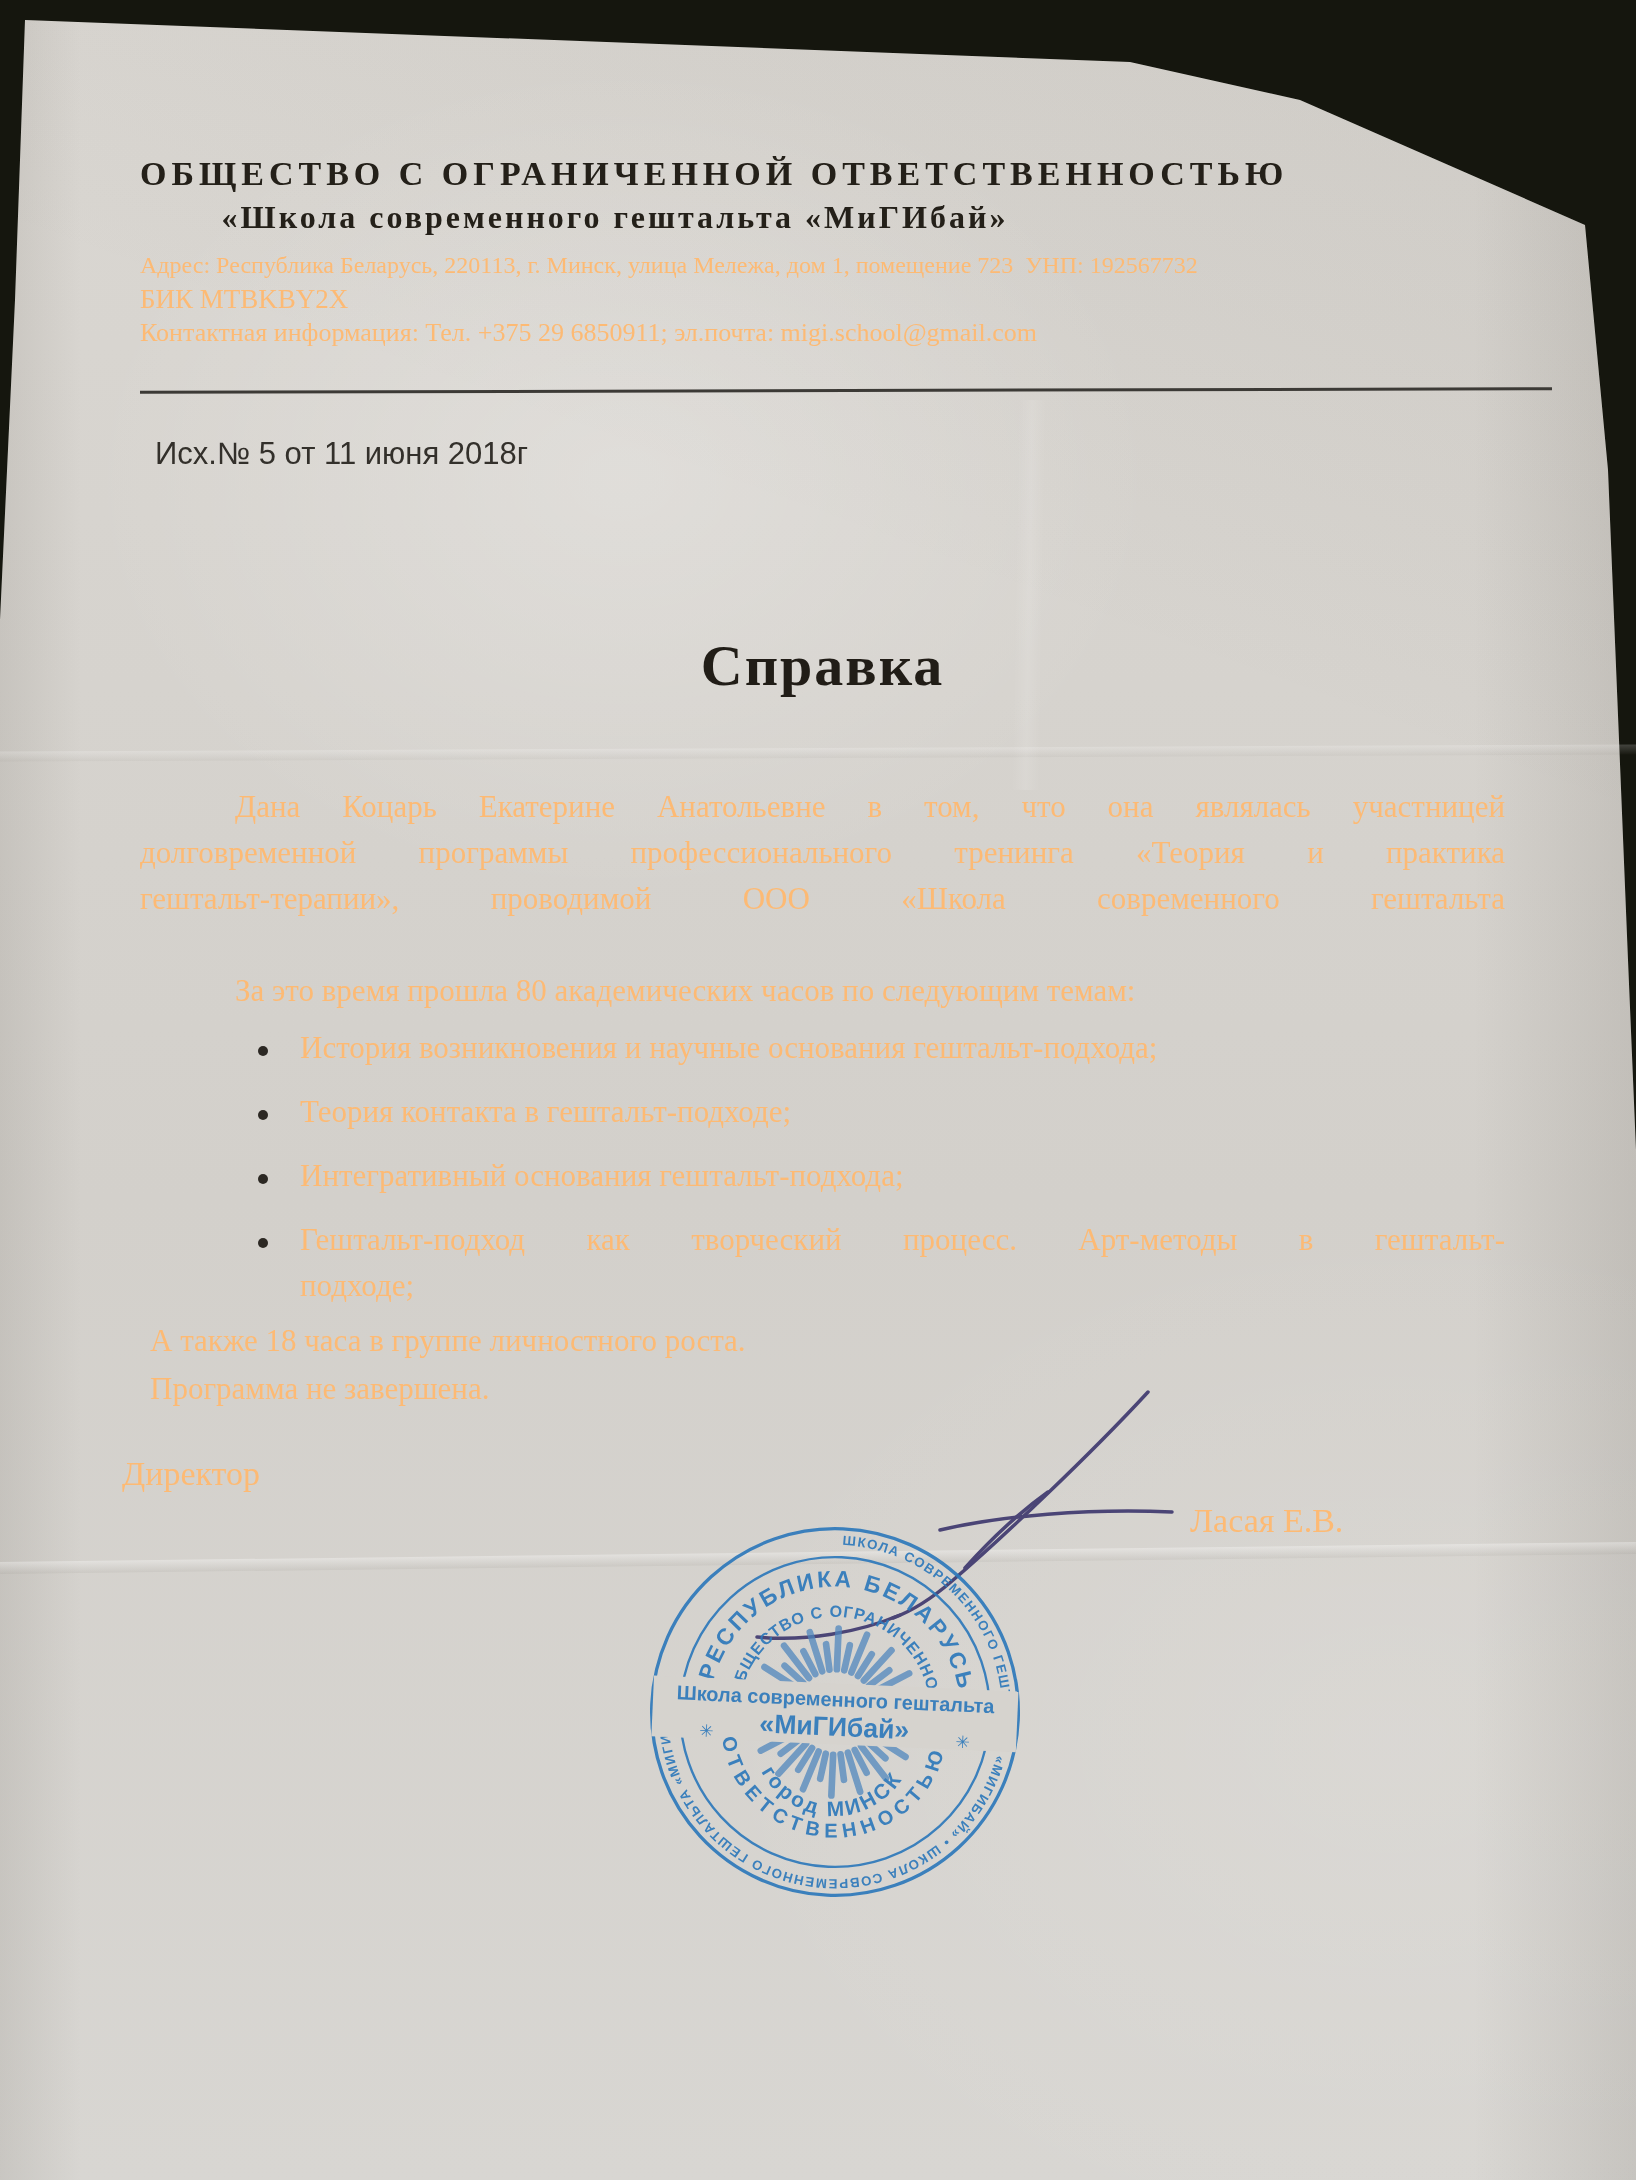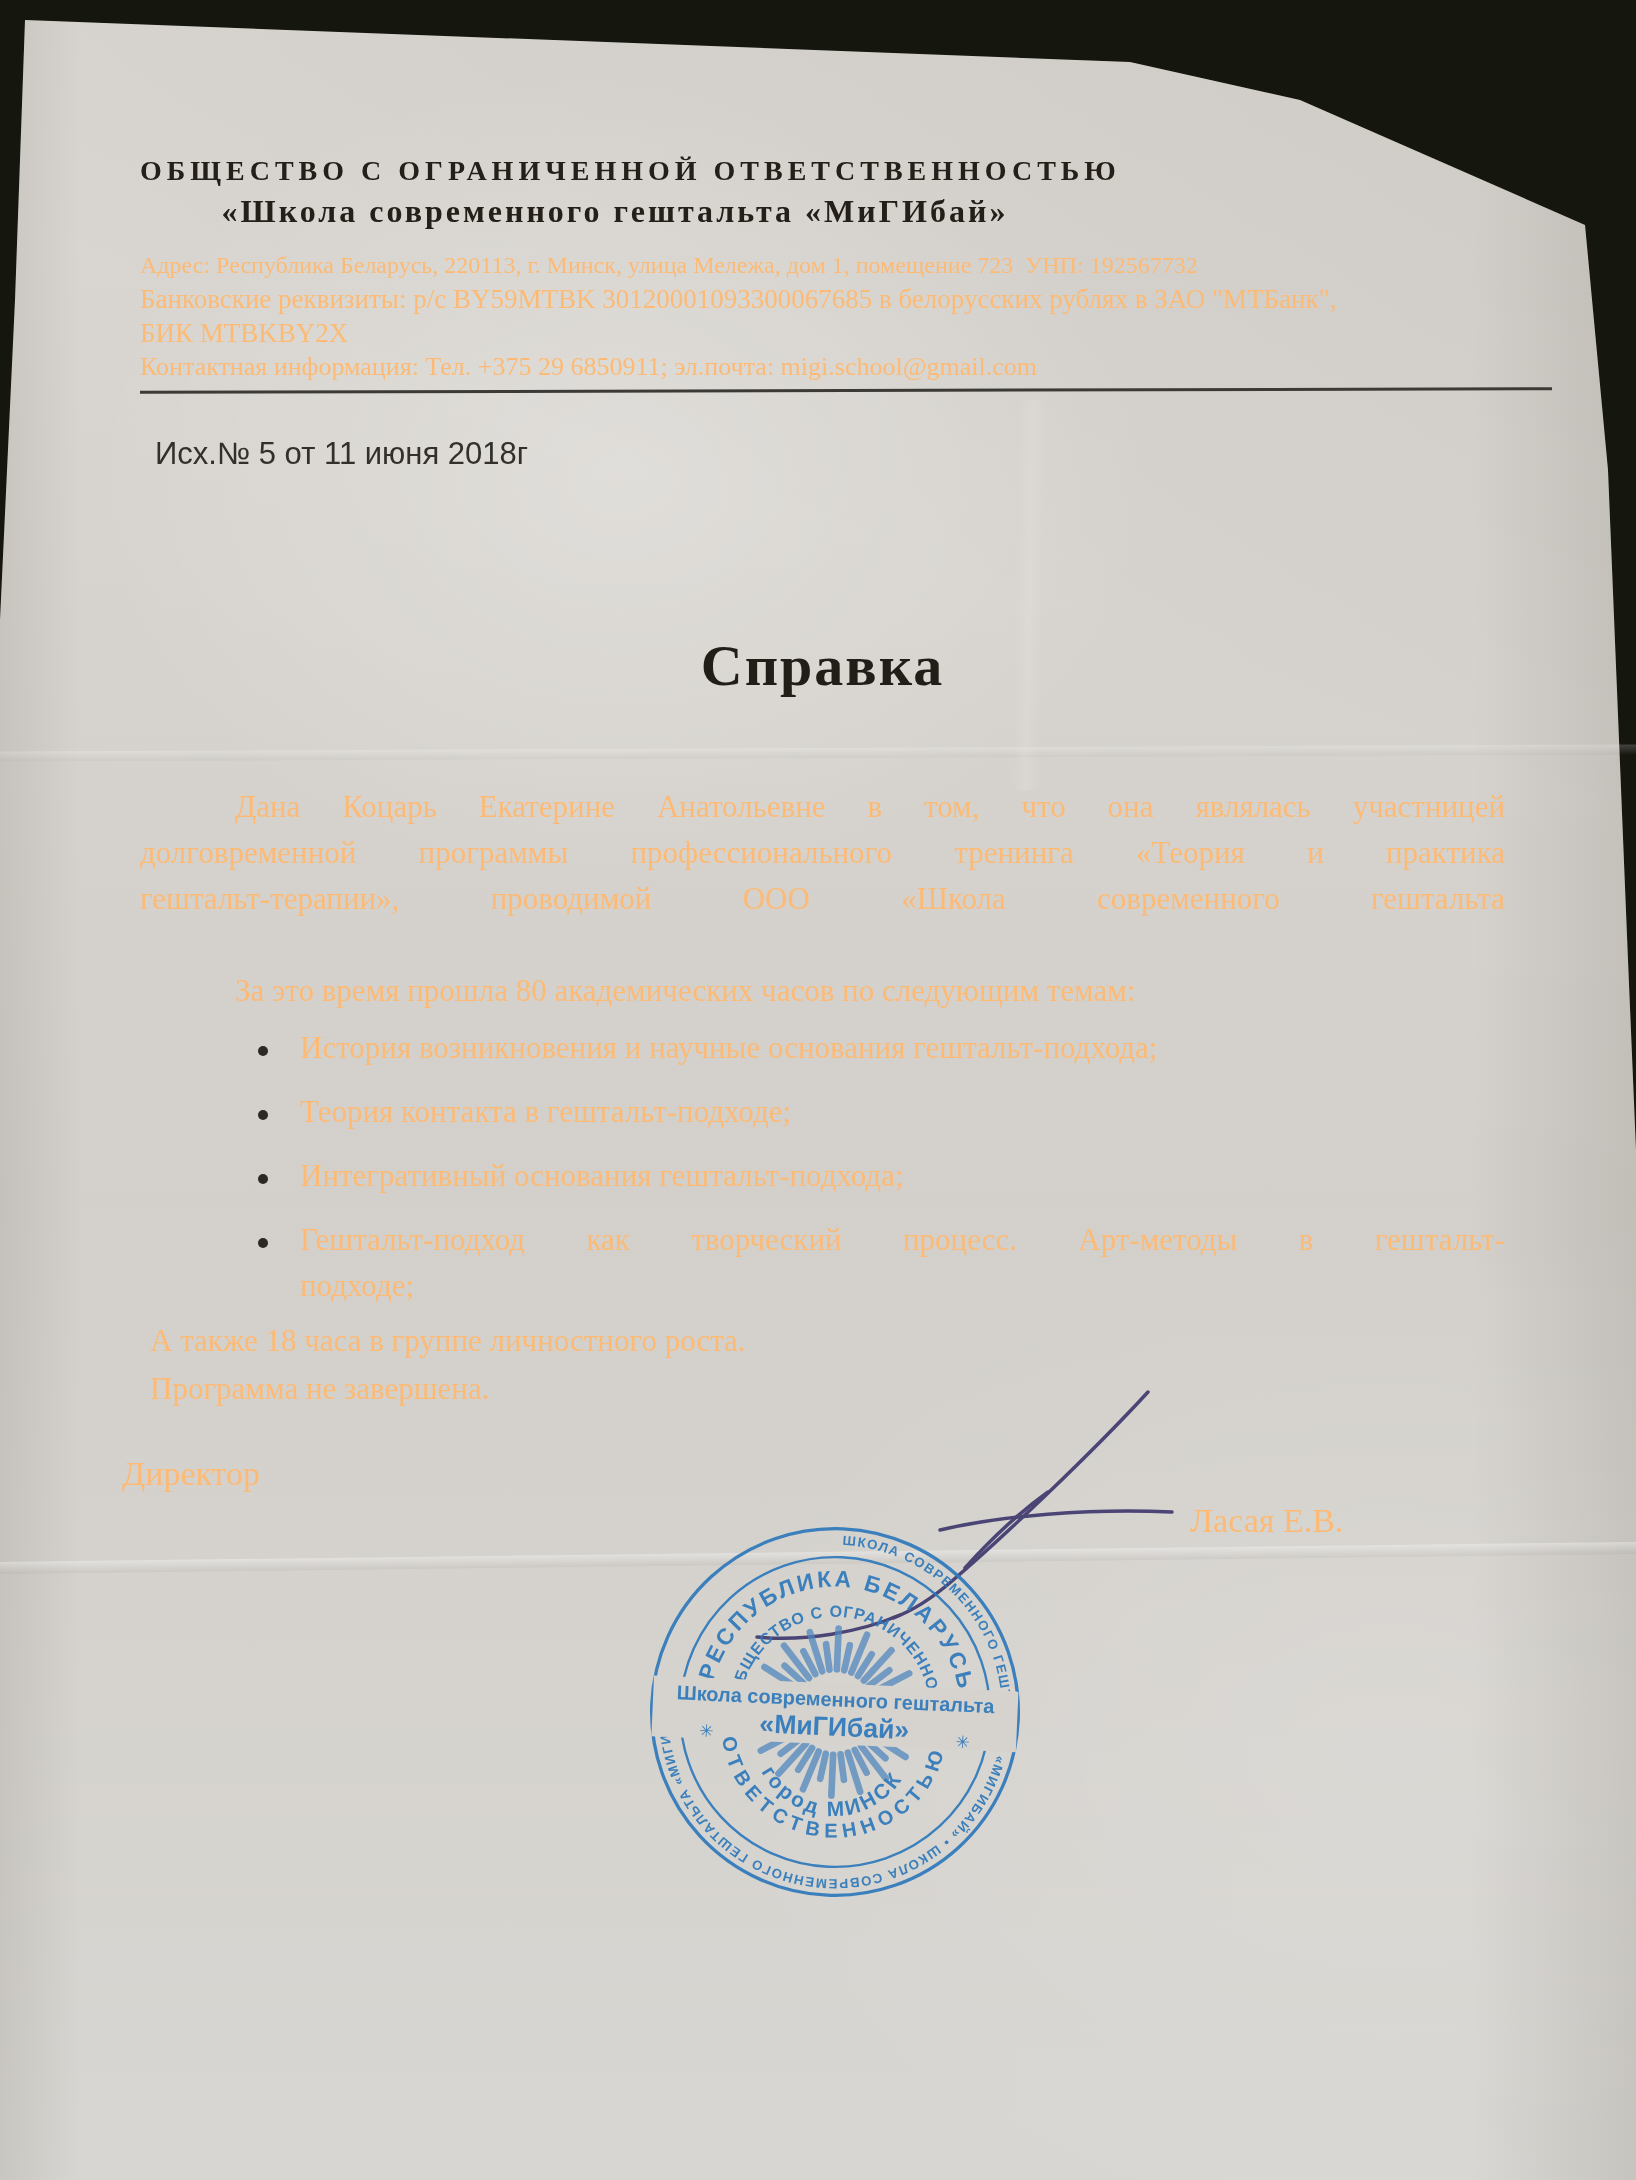--- a/index.html
+++ b/index.html
@@ -20,21 +20,21 @@
   .crease1{top:748px;height:10px;opacity:.5;transform:rotate(-0.25deg);
     background:linear-gradient(180deg,rgba(255,255,255,0.40),rgba(90,85,75,0.10));}
   .crease2{top:1552px;height:12px;opacity:.6;transform:rotate(-0.7deg);
     background:linear-gradient(180deg,rgba(255,255,255,0.55),rgba(90,85,75,0.12));}
   .crease3{position:absolute;left:1015px;top:400px;width:28px;height:390px;opacity:.4;transform:rotate(1deg);
     background:linear-gradient(90deg,transparent,rgba(255,255,255,0.28),transparent);pointer-events:none;}
   
   .ink{color:#fdba74;}
   .abs{position:absolute;}
   .header-block{left:140px;top:155px;width:950px;text-align:center;color:#242019;}
-  .header-line1{font-size:28px;font-weight:bold;letter-spacing:5px;white-space:nowrap;}
+  .header-line1{font-size:34px;font-weight:bold;letter-spacing:5px;white-space:nowrap;}
   .header-line2{font-size:32px;font-weight:bold;letter-spacing:3px;margin-top:6px;white-space:nowrap;}
   .req-block{left:140px;top:248px;width:1400px;}
   .req-line{font-size:24px;line-height:34px;white-space:nowrap;}
   .req-line.big{font-size:27px;}
   .req-line.contact{font-size:26px;}
   .rule{left:140px;top:389px;width:1412px;height:3px;background:#3c3a36;transform:rotate(-0.15deg);}
   .ref-line{left:155px;top:436px;font-family:"Liberation Sans",sans-serif;font-size:31px;color:#33302b;}
   .doc-title{left:140px;top:632px;width:1365px;text-align:center;font-size:58px;font-weight:bold;letter-spacing:2px;color:#211d17;}
   .line{left:140px;width:1365px;font-size:31px;line-height:42px;white-space:nowrap;}
   .just{white-space:normal;text-align:justify;text-align-last:justify;}
@@ -56,21 +56,20 @@
   <div class="crease1"></div>
   <div class="crease2"></div>
   <div class="crease3"></div>
 
   <div class="abs header-block">
     <div class="header-line1">ОБЩЕСТВО С ОГРАНИЧЕННОЙ ОТВЕТСТВЕННОСТЬЮ</div>
     <div class="header-line2">«Школа современного гештальта «МиГИбай»</div>
   </div>
   <div class="abs req-block ink">
     <div class="req-line">Адрес: Республика Беларусь, 220113, г. Минск, улица Мележа, дом 1, помещение 723&nbsp; УНП: 192567732</div>
-    <div class="req-line big">Банковские реквизиты: р/с BY59MTBK 30120001093300067685 в белорусских рублях в ЗАО "МТБанк",</div>
     <div class="req-line big">БИК MTBKBY2X</div>
     <div class="req-line contact">Контактная информация: Тел. +375 29 6850911; эл.почта: migi.school@gmail.com</div>
   </div>
   <div class="abs rule"></div>
 
   <div class="abs ref-line">Исх.№ 5 от 11 июня 2018г</div>
 
   <div class="abs doc-title">Справка</div>
 
   <div class="abs line just indent ink" style="top:786px">Дана Коцарь Екатерине Анатольевне в том, что она являлась участницей</div>

